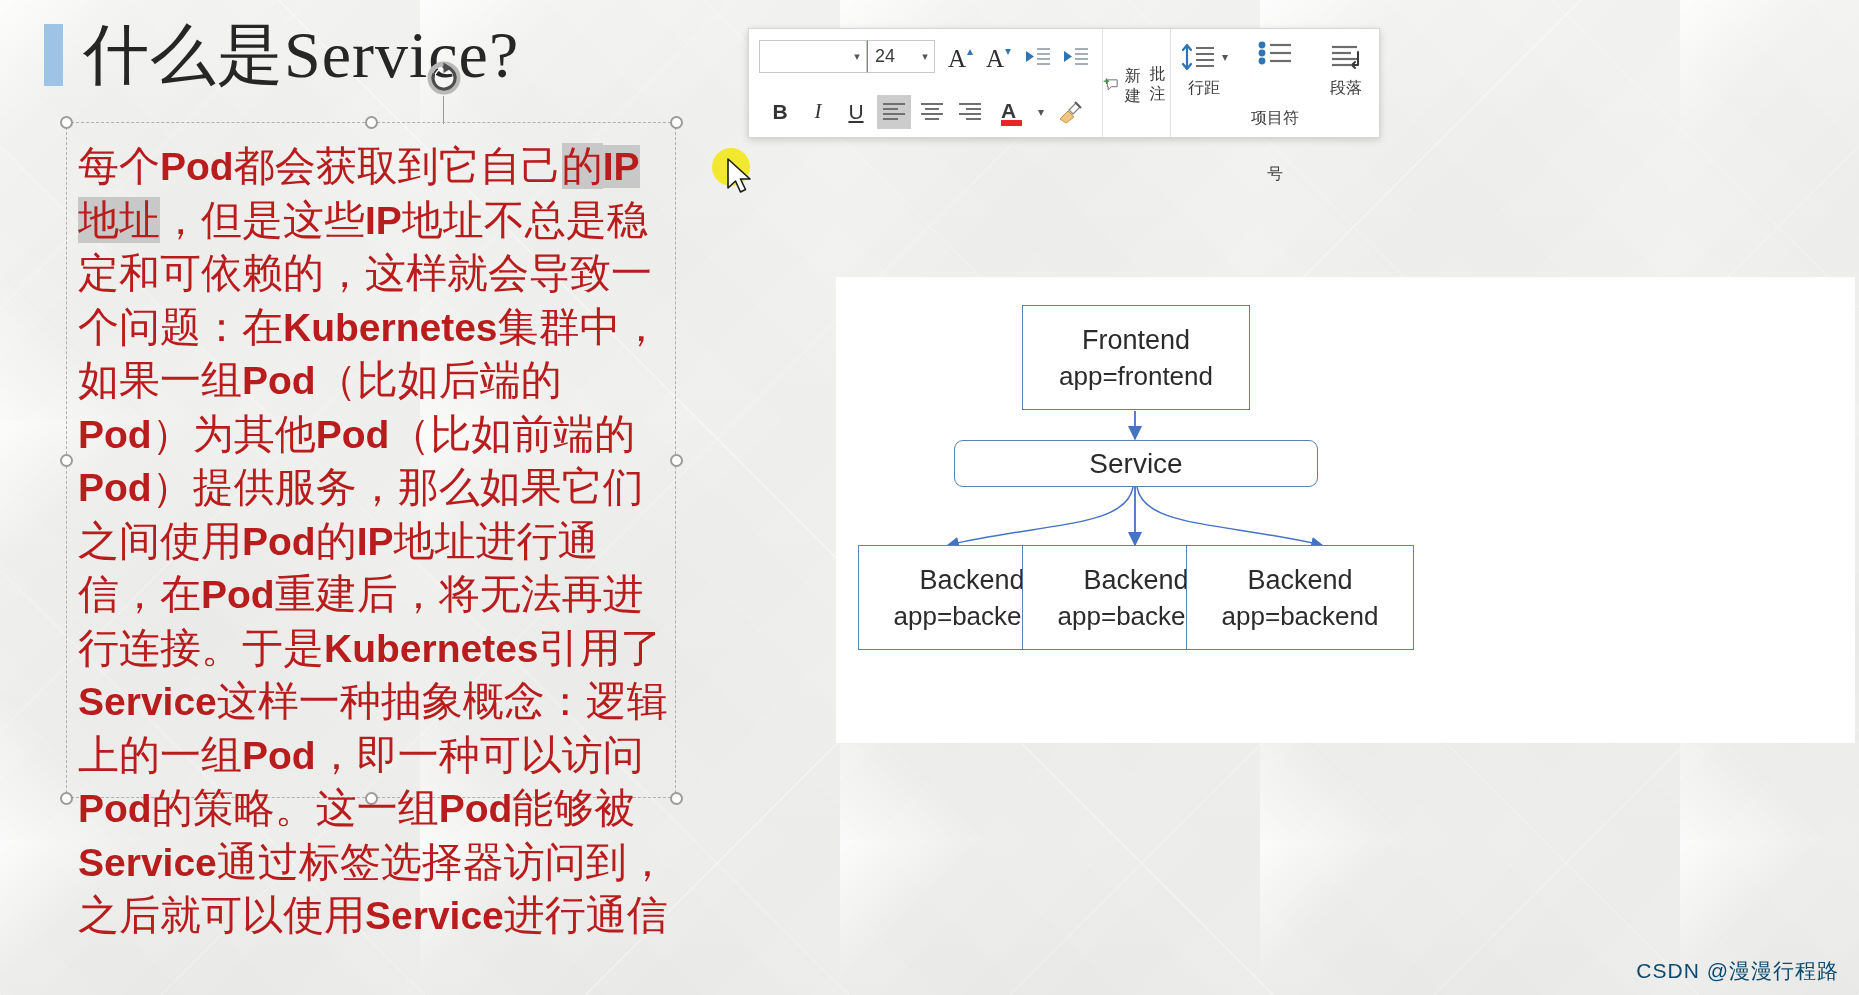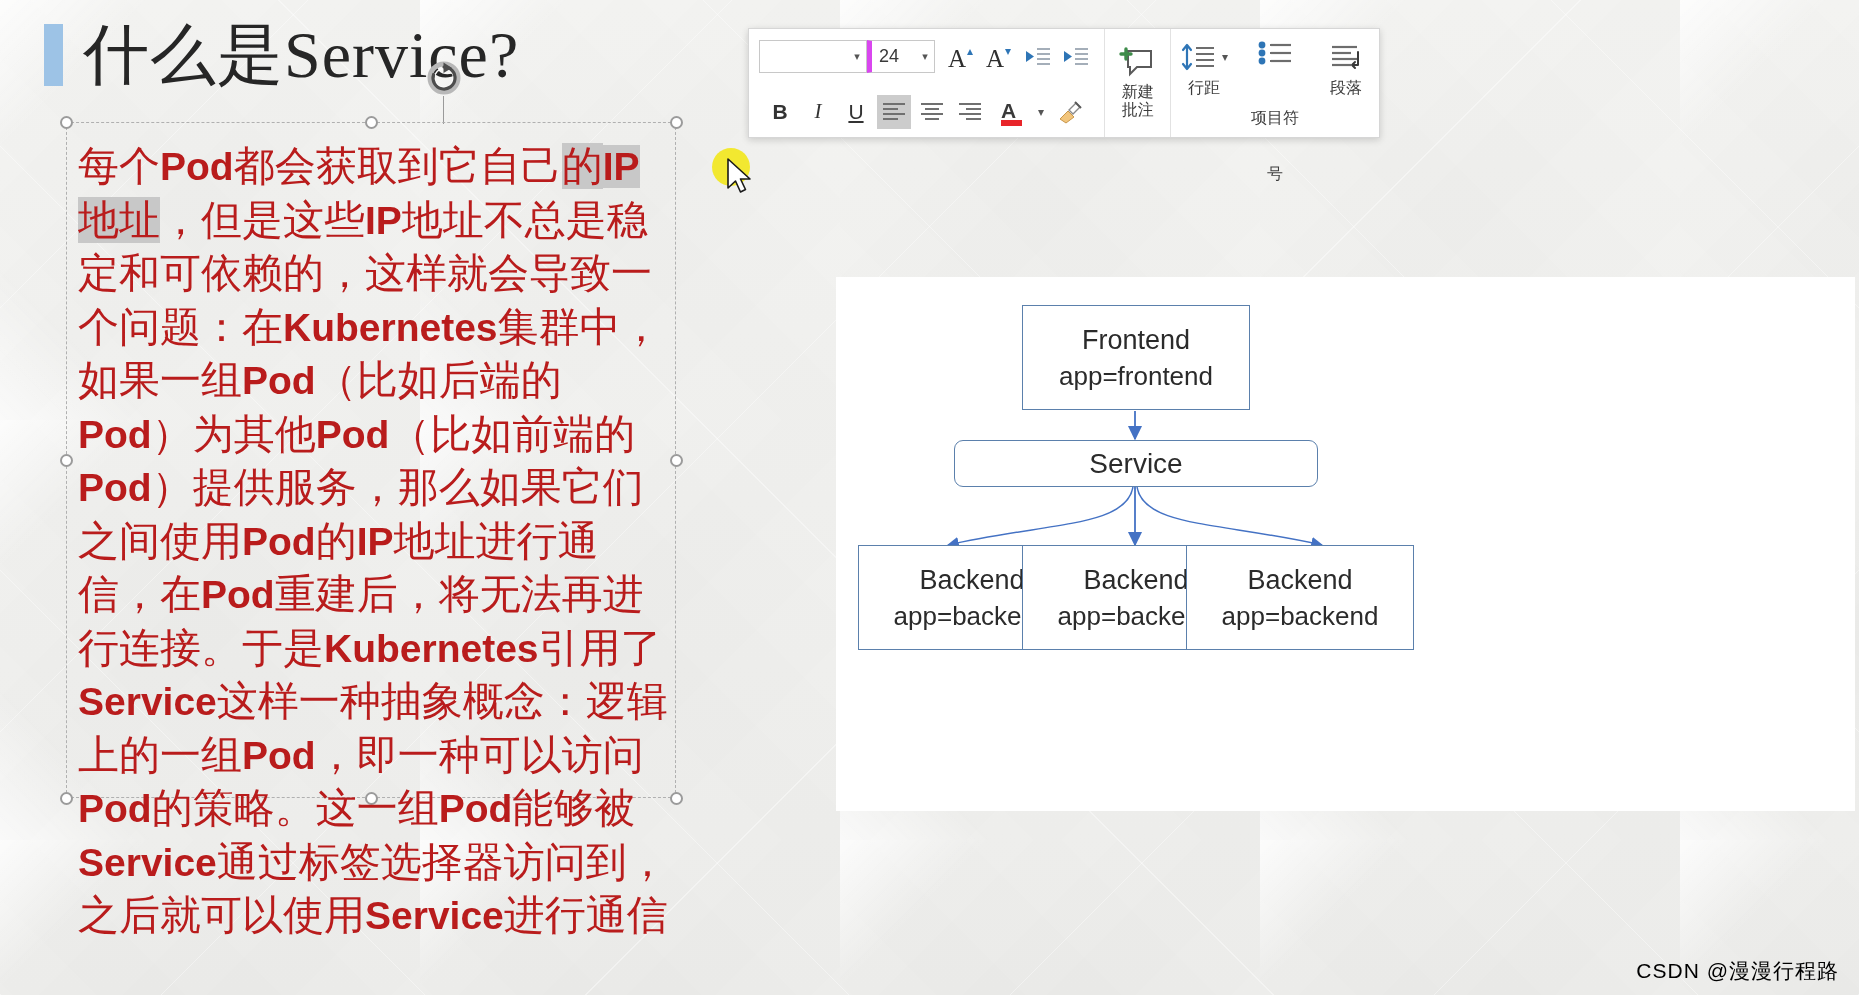--- a/index.html
+++ b/index.html
@@ -153,21 +153,21 @@
   .combo {
     height: 33px;
     border: 1px solid #c8c8c8;
     box-sizing: border-box;
     display: flex;
     align-items: center;
     background: #fff;
     margin-right: 0px;
   }
   #font-name-combo { width: 108px; }
-  #font-size-combo { width: 68px; border-left: 5px solid #d946ef; }
+  #font-size-combo { width: 68px; border-left: 1px solid #d946ef; }
   .combo-value {
     flex: 1;
     padding-left: 7px;
     font-size: 18px;
     color: #3a3a3a;
     font-family: "Liberation Sans", sans-serif;
     overflow: hidden;
     white-space: nowrap;
   }
   .combo-caret {
@@ -193,23 +193,23 @@
     background: #cccccc;
   }
   .tb-btn.bold   { font-weight: bold; font-size: 21px; }
   .tb-btn.italic { font-style: italic; font-family: "Liberation Serif", serif; font-size: 21px;}
   .tb-btn.under  { text-decoration: underline; font-size: 21px; }
 
   #toolbar-comment {
     width: 68px;
     border-right: 1px solid #e2e2e2;
     display: flex;
-    flex-direction: column;
-    align-items: center;
-    padding-top: 17px;
+    flex-direction: row;
+    align-items: center;
+    padding-top: 3px;
     box-sizing: border-box;
   }
   .big-label {
     font-size: 16px;
     color: #3c3c3c;
     text-align: center;
     line-height: 20px;
     font-family: "Liberation Sans", sans-serif;
     margin-top: 2px;
     width: 58px;
@@ -253,21 +253,21 @@
     left: 14px;
     top: 10px;
   }
 
   
   #diagram-panel {
     position: absolute;
     left: 836px;
     top: 277px;
     width: 1019px;
-    height: 534px;
+    height: 466px;
     background: #ffffff;
   }
   .dg-box {
     position: absolute;
     border: 1.6px solid #5b80ac;
     background: #ffffff;
     box-sizing: border-box;
     display: flex;
     flex-direction: column;
     align-items: center;
@@ -281,21 +281,21 @@
     border-radius: 9px;
   }
   #dg-service .l1 { font-size: 28px; }
 
   
   #watermark {
     position: absolute;
     right: 20px;
     bottom: 10px;
     font-size: 21px;
-    color: #000000;
+    color: #0c4a6e;
     font-family: "Liberation Sans", sans-serif;
     letter-spacing: 1px;
   }
 </style>
 </head>
 <body>
 
 <div id="stage">
 
   <div id="bg-texture"></div>

